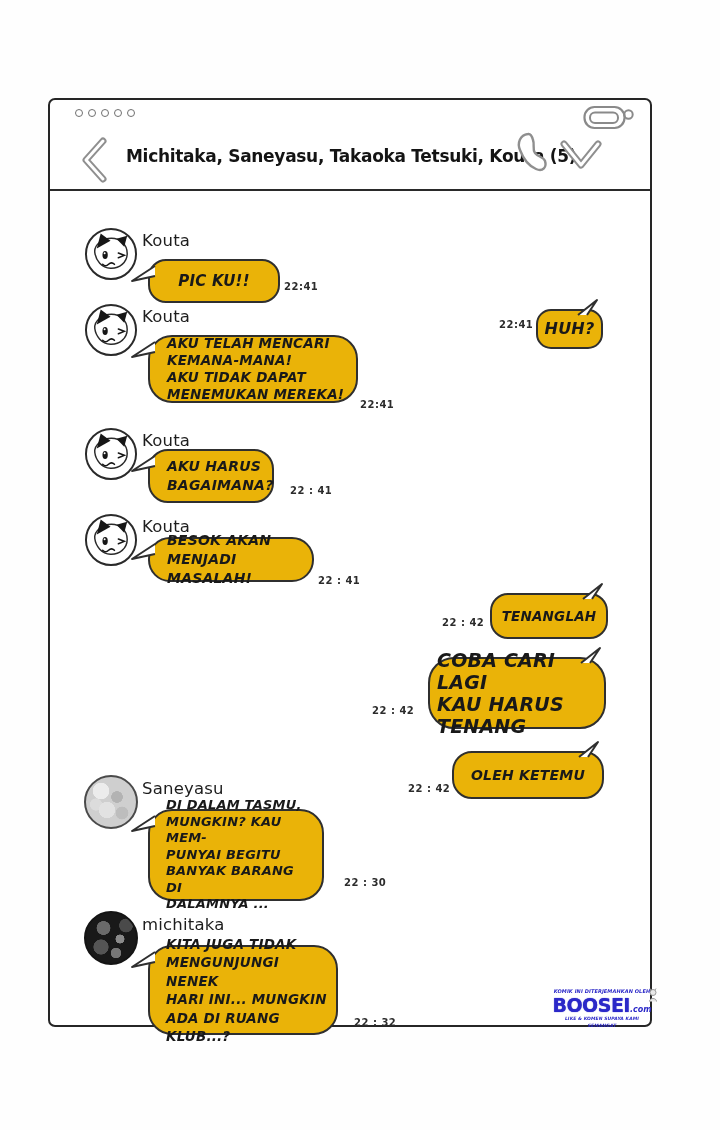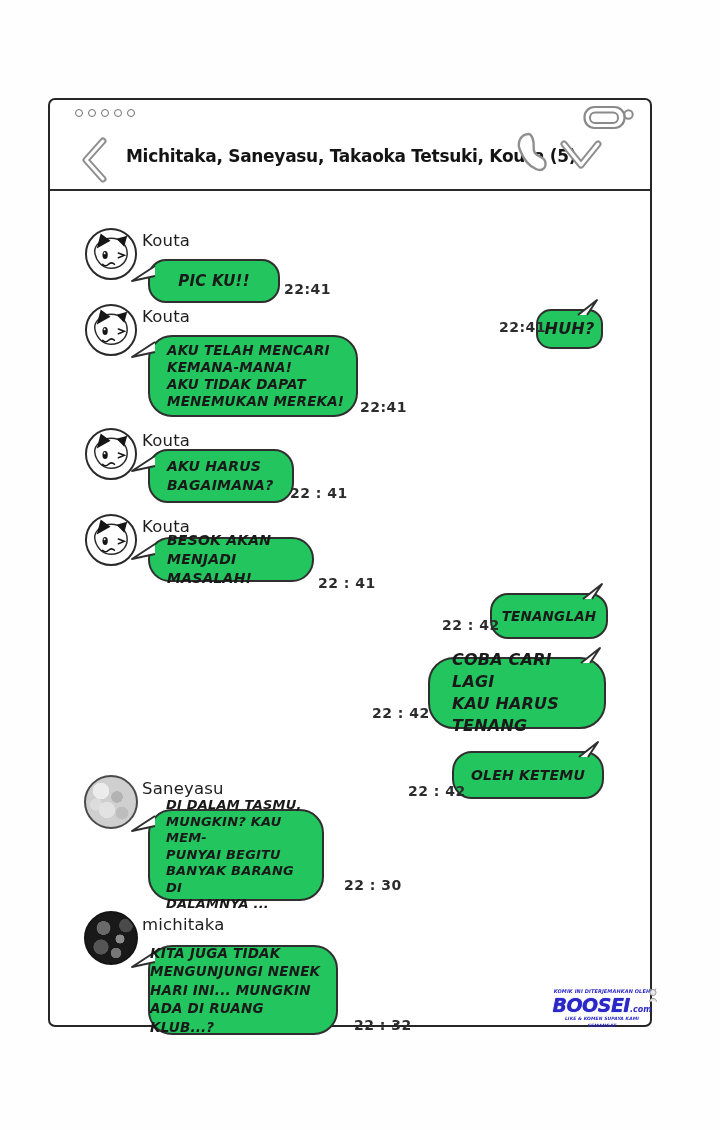--- a/index.html
+++ b/index.html
@@ -44,39 +44,39 @@
     border:2px solid #141414; background-color:#191919;
     background-image:
       radial-gradient(circle at 35% 30%, #6a6a6a 0 14%, rgba(0,0,0,0) 15%),
       radial-gradient(circle at 68% 52%, #8a8a8a 0 10%, rgba(0,0,0,0) 11%),
       radial-gradient(circle at 30% 68%, #555555 0 15%, rgba(0,0,0,0) 16%),
       radial-gradient(circle at 60% 80%, #777777 0 10%, rgba(0,0,0,0) 11%),
       radial-gradient(circle at 80% 25%, #4a4a4a 0 12%, rgba(0,0,0,0) 13%);
   }
   .sender { position:absolute; font-size:16.5px; color:#1d1d1d; letter-spacing:0.2px; }
   .bubble {
-    position:absolute; background:#22c55e; border:2px solid #2f2f2f;
+    position:absolute; background:#eab308; border:2px solid #2f2f2f;
     display:flex; align-items:center;
   }
   .bubble .tail { position:absolute; }
   .tail-l { left:-20px; top:3px; }
   .tail-r { right:2px; top:-13px; }
   .btext {
     position:relative; width:100%; z-index:2;
     font-style:italic; font-weight:700; font-size:14px; line-height:18px;
     color:#191919; letter-spacing:0.2px; white-space:pre-line;
     padding-left:17px; padding-right:8px;
   }
   .btext.center { text-align:center; padding-left:6px; padding-right:6px; }
-  .time { position:absolute; font-weight:700; font-size:14px; color:#2c2c2c; letter-spacing:0.5px; white-space:nowrap; }
+  .time { position:absolute; font-weight:700; font-size:10px; color:#2c2c2c; letter-spacing:0.5px; white-space:nowrap; }
   
   .wm { position:absolute; left:500px; top:888px; width:104px; text-align:center; color:#2b28c8; }
   .wm-top { font-style:italic; font-weight:700; font-size:5px; line-height:7px; letter-spacing:0.1px; }
   .wm-brandrow { position:relative; display:flex; align-items:baseline; justify-content:center; }
-  .wm-brand { font-style:italic; font-weight:900; font-size:19px; line-height:20px; letter-spacing:-0.5px;
+  .wm-brand { font-weight:900; font-size:19px; line-height:20px; letter-spacing:-0.5px;
               text-shadow:0 0 1px #2b28c8; cursor:pointer; }
   .wm-com { font-style:italic; font-weight:900; font-size:8px; }
   .wm-mascot { position:absolute; right:-6px; top:-7px; }
   .wm-bottom { font-style:italic; font-weight:700; font-size:4.5px; line-height:7px; letter-spacing:0.1px; }
 </style>
 </head>
 <body>
 
 <div id="canvas">
   <div class="device">
@@ -168,21 +168,21 @@
               <path d="M13,22 L17,6.5 L27,14 Z" fill="#161616"></path>
               <path d="M33,12 L44,9 L41,20 Z" fill="#161616"></path>
               <ellipse cx="21.5" cy="28.5" rx="2.7" ry="4.1" fill="#161616"></ellipse>
               <circle cx="21" cy="26.8" r="1" fill="#fff"></circle>
               <path d="M35,26.5 l6,2.4 l-6,2.4" fill="none" stroke="#161616" stroke-width="1.6" stroke-linecap="round"></path>
               <path d="M19,38 q3,3 6,0 t6,0" fill="none" stroke="#161616" stroke-width="1.6" stroke-linecap="round"></path>
             </svg>
           </span>
         </div>
         <div class="sender" style="left:92px;top:190px">Kouta</div>
-        <div class="bubble" style="left:98px;top:218px;width:210px;height:82px;border-radius:24px">
+        <div class="bubble" style="left:98px;top:218px;width:210px;height:68px;border-radius:24px">
           <svg class="tail tail-l" width="26" height="22" viewBox="0 0 26 22">
               <path d="M25,2 L2,17 L25,12" fill="#fff" stroke="#2f2f2f" stroke-width="2" stroke-linejoin="round"></path>
             </svg>
           <div class="btext" style="font-size:13.5px;line-height:17px">AKU TELAH MENCARI
 KEMANA-MANA!
 AKU TIDAK DAPAT
 MENEMUKAN MEREKA!</div>
         </div>
         <div class="time" style="left:310px;top:282px">22:41</div>
       </div>
@@ -196,21 +196,21 @@
               <path d="M13,22 L17,6.5 L27,14 Z" fill="#161616"></path>
               <path d="M33,12 L44,9 L41,20 Z" fill="#161616"></path>
               <ellipse cx="21.5" cy="28.5" rx="2.7" ry="4.1" fill="#161616"></ellipse>
               <circle cx="21" cy="26.8" r="1" fill="#fff"></circle>
               <path d="M35,26.5 l6,2.4 l-6,2.4" fill="none" stroke="#161616" stroke-width="1.6" stroke-linecap="round"></path>
               <path d="M19,38 q3,3 6,0 t6,0" fill="none" stroke="#161616" stroke-width="1.6" stroke-linecap="round"></path>
             </svg>
           </span>
         </div>
         <div class="sender" style="left:92px;top:314px">Kouta</div>
-        <div class="bubble" style="left:98px;top:332px;width:146px;height:54px;border-radius:20px">
+        <div class="bubble" style="left:98px;top:332px;width:126px;height:54px;border-radius:20px">
           <svg class="tail tail-l" width="26" height="22" viewBox="0 0 26 22">
               <path d="M25,2 L2,17 L25,12" fill="#fff" stroke="#2f2f2f" stroke-width="2" stroke-linejoin="round"></path>
             </svg>
           <div class="btext" style="line-height:19px">AKU HARUS
 BAGAIMANA?</div>
         </div>
         <div class="time" style="left:240px;top:368px">22 : 41</div>
       </div>
 
       <div class="msg">
@@ -247,21 +247,21 @@
           <div class="btext center" style="font-size:13.5px">TENANGLAH</div>
         </div>
         <div class="time" style="left:392px;top:500px">22 : 42</div>
       </div>
 
       <div class="msg">
         <div class="bubble" style="left:378px;top:540px;width:178px;height:72px;border-radius:26px">
           <svg class="tail tail-r" width="26" height="18" viewBox="0 0 26 18">
               <path d="M5,17 L24,2 L14,17" fill="#fff" stroke="#2f2f2f" stroke-width="2" stroke-linejoin="round"></path>
             </svg>
-          <div class="btext" style="font-size:16px;line-height:22px;padding-left:22px">COBA CARI LAGI
+          <div class="btext" style="font-size:19px;line-height:22px;padding-left:7px">COBA CARI LAGI
 KAU HARUS TENANG</div>
         </div>
         <div class="time" style="left:322px;top:588px">22 : 42</div>
       </div>
 
       <div class="msg">
         <div class="bubble" style="left:402px;top:634px;width:152px;height:48px;border-radius:20px">
           <svg class="tail tail-r" width="26" height="18" viewBox="0 0 26 18">
               <path d="M5,17 L24,2 L14,17" fill="#fff" stroke="#2f2f2f" stroke-width="2" stroke-linejoin="round"></path>
             </svg>
@@ -290,21 +290,21 @@
 
       <div class="msg">
         <div class="avatar" style="left:34px;top:794px">
           <div class="tex dark"></div>
         </div>
         <div class="sender" style="left:92px;top:798px">michitaka</div>
         <div class="bubble" style="left:98px;top:828px;width:190px;height:90px;border-radius:24px">
           <svg class="tail tail-l" width="26" height="22" viewBox="0 0 26 22">
               <path d="M25,2 L2,17 L25,12" fill="#fff" stroke="#2f2f2f" stroke-width="2" stroke-linejoin="round"></path>
             </svg>
-          <div class="btext" style="font-size:13.5px;line-height:18.5px;padding-left:0">KITA JUGA TIDAK
+          <div class="btext" style="font-size:13.5px;line-height:18.5px;padding-left:16px">KITA JUGA TIDAK
 MENGUNJUNGI NENEK
 HARI INI... MUNGKIN
 ADA DI RUANG KLUB...?</div>
         </div>
         <div class="time" style="left:304px;top:900px">22 : 32</div>
       </div>
 
     </div>
 
     <div class="wm">

